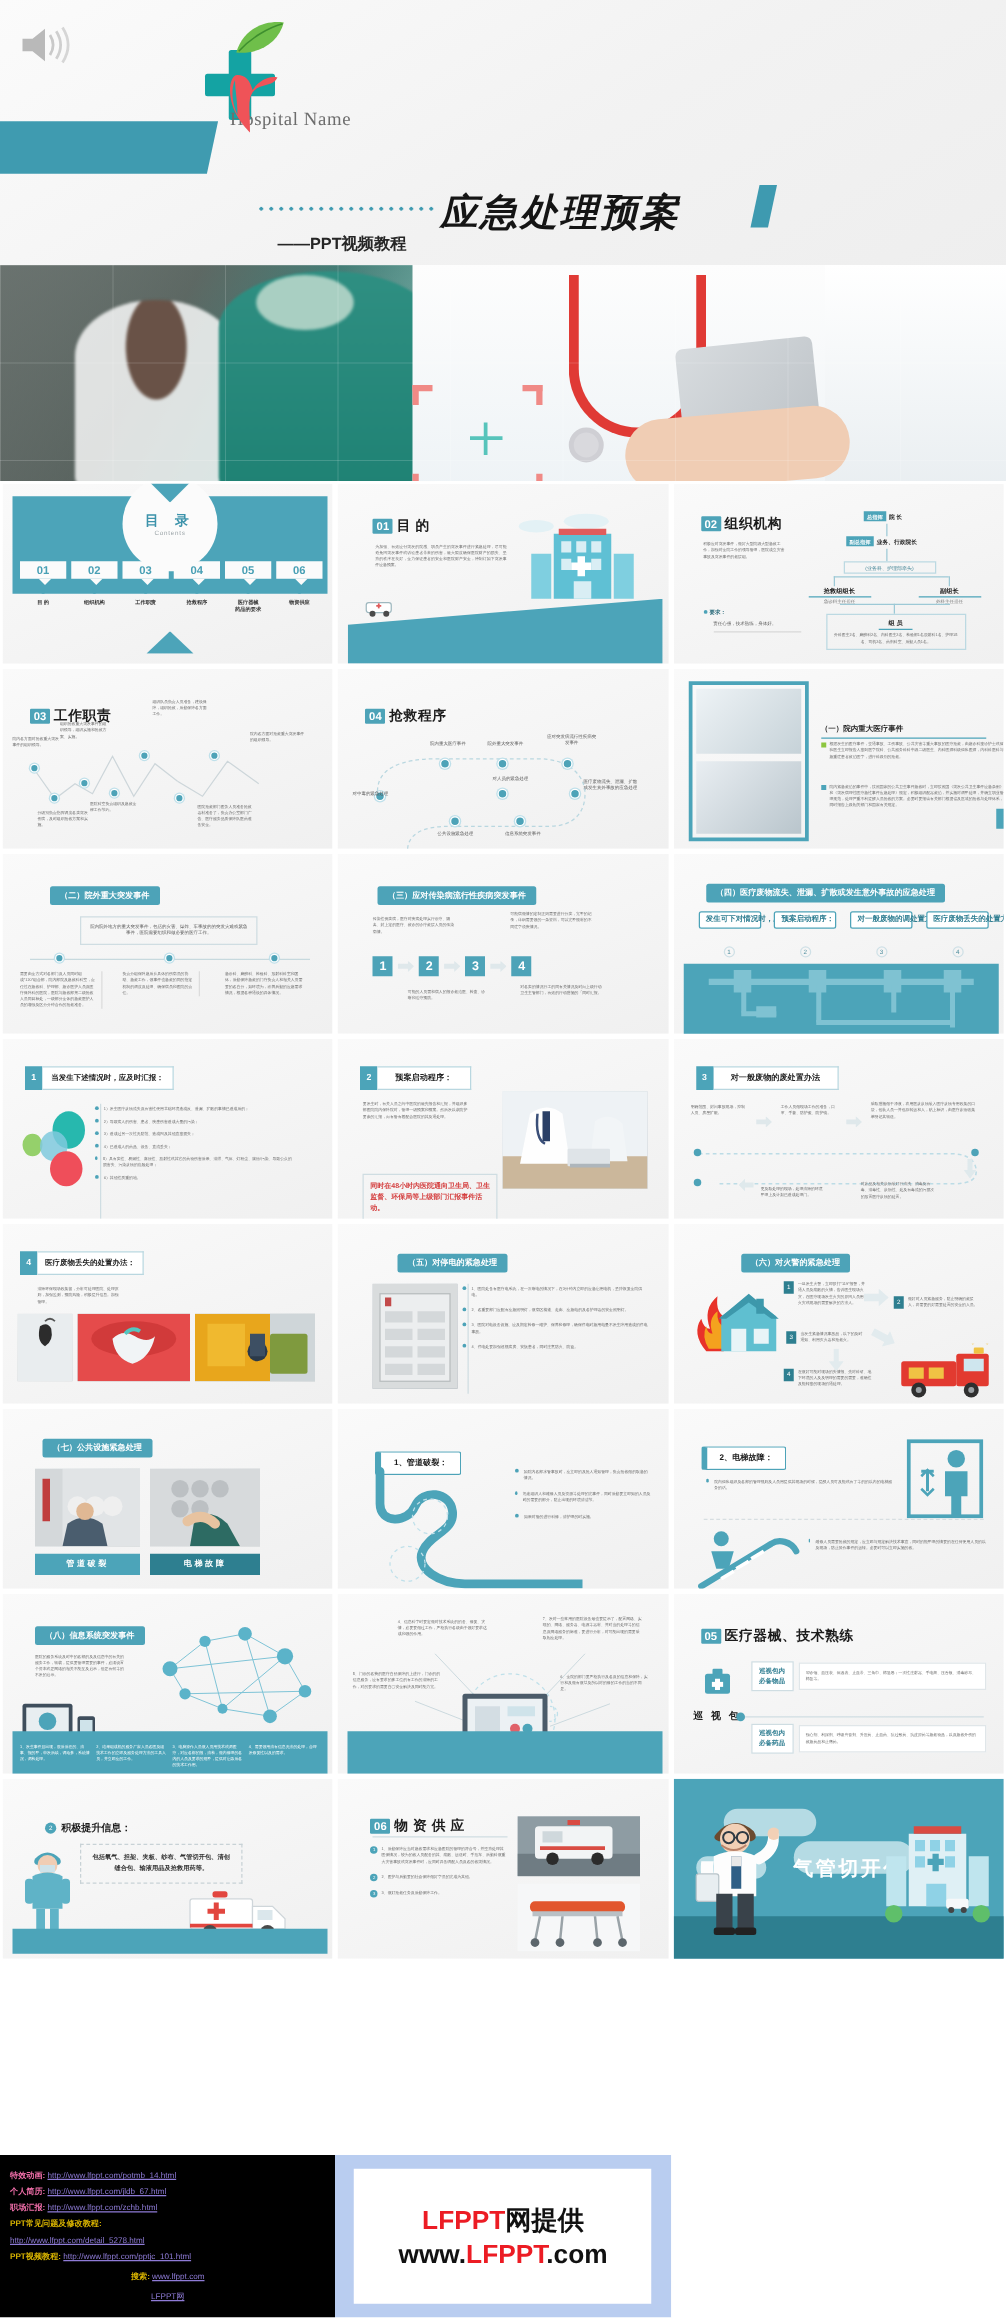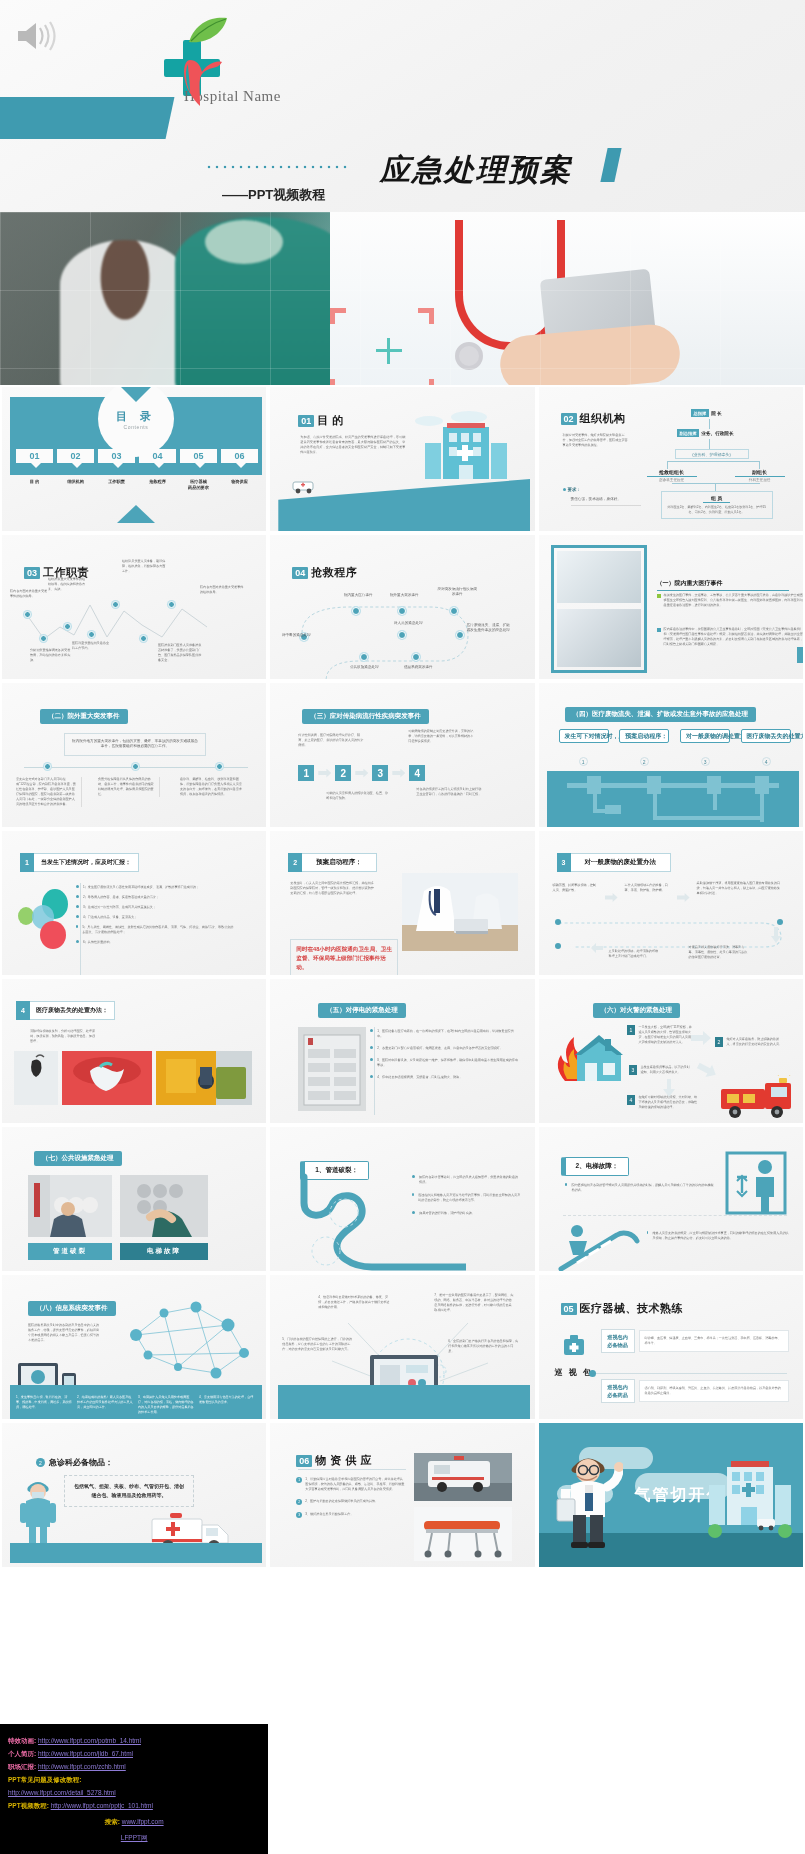--- a/index.html
+++ b/index.html
@@ -47,21 +47,21 @@
     color: #3e9ab0; font-style: italic; letter-spacing: 2px;
     font-family:"DejaVu Sans", sans-serif;
     -webkit-text-stroke: 0px;
   }
   .sub-dots {
     position:absolute; left: 205px; top: 164px; width: 145px; height: 6px;
     background-image: radial-gradient(circle, #3e9ab0 1.4px, transparent 1.6px);
     background-size: 8px 6px; background-repeat: repeat-x;
   }
   .sub-title {
-    position:absolute; left: 380px; top: 150px;
+    position:absolute; left: 352px; top: 150px;
     font-size: 30px; font-weight:bold; font-style: italic;
     color:#151515; letter-spacing:2px;
     font-family:"DejaVu Sans", sans-serif;
     text-align:center;
   }
   .sub-accent {
     position:absolute; left: 604px; top: 148px; width: 14px; height: 34px;
     background:#3e9ab0; transform: skewX(-12deg);
   }
   .author {
@@ -904,21 +904,21 @@
       <div style="position:absolute;left:62px;top:104px;display:flex;align-items:center;gap:4px;">
         <span style="border:1px solid #cfdde2;background:#fff;font-size:5.2px;font-weight:bold;color:#2e7d91;text-align:center;line-height:8px;padding:3px 3px;width:34px;white-space:pre-line;">巡视包内
 必备药品</span>
         <span class="tiny" style="border:1px solid #e0e6e9;background:#fff;padding:5px 5px;width:150px;">强心剂、利尿剂、呼吸兴奋剂、升压药、止血药、抗过敏药、抗皮原药等急救物品，以及急救外伤的救急药品和止痛药。</span>
       </div>
     </div>
 
     <div class="slide">
       <div style="position:absolute;left:34px;top:34px;display:flex;align-items:center;gap:4px;">
         <span style="width:9px;height:9px;border-radius:50%;background:#4ca4b9;color:#fff;font-size:5px;display:flex;align-items:center;justify-content:center;">2</span>
-        <span style="font-size:8px;font-weight:bold;color:#1c1c1c;">急诊科必备物品：</span>
+        <span style="font-size:8px;font-weight:bold;color:#1c1c1c;">积极提升信息：</span>
       </div>
       <div class="tiny5" style="position:absolute;left:62px;top:52px;width:130px;border:1px dashed #c8d2d6;padding:6px 8px;text-align:center;line-height:9px;font-size:5px;font-weight:bold;color:#333;">包括氧气、担架、夹板、纱布、气管切开包、清创缝合包、输液用品及抢救用药等。</div>
       <div style="position:absolute;left:16px;top:52px;">
         <svg width="40" height="84" viewBox="0 0 40 84">
           <path d="M10 12 q10 -10 20 0 q2 4 -2 5 h-16 q-4 -1 -2 -5z" fill="#4ca4b9"></path>
           <circle cx="20" cy="17" r="8" fill="#f0cdb4"></circle>
           <rect x="14" y="17" width="12" height="6" fill="#cfe3ea"></rect>
           <path d="M8 26 q12 -6 24 0 v26 h-24z" fill="#5fb3c7"></path>
           <rect x="11" y="52" width="7" height="28" fill="#5fb3c7"></rect>
           <rect x="22" y="52" width="7" height="28" fill="#5fb3c7"></rect>
@@ -1063,17 +1063,27 @@
         <span class="fl-label">PPT视频教程:</span>
         <span class="fl-link">http://www.lfppt.com/pptjc_101.html</span>
       </div>
       <div class="foot-line foot-center">
         <span class="fl-label">搜索:</span>
         <span class="fl-link">www.lfppt.com</span>
       </div>
       <div class="foot-line foot-center"><span class="fl-link">LFPPT网</span></div>
     </div>
 
+    <div class="foot-blue">
+      <div class="foot-white">
+        <div class="lf1">
+          <span class="red">LFPPT</span><span class="blk">网提供</span>
+        </div>
+        <div class="lf2">
+          <span>www.</span><span class="red">LFPPT</span><span>.com</span>
+        </div>
+      </div>
+    </div>
 
     <div class="foot-rest"></div>
   </div>
 
 </div>
 
 </body></html>

